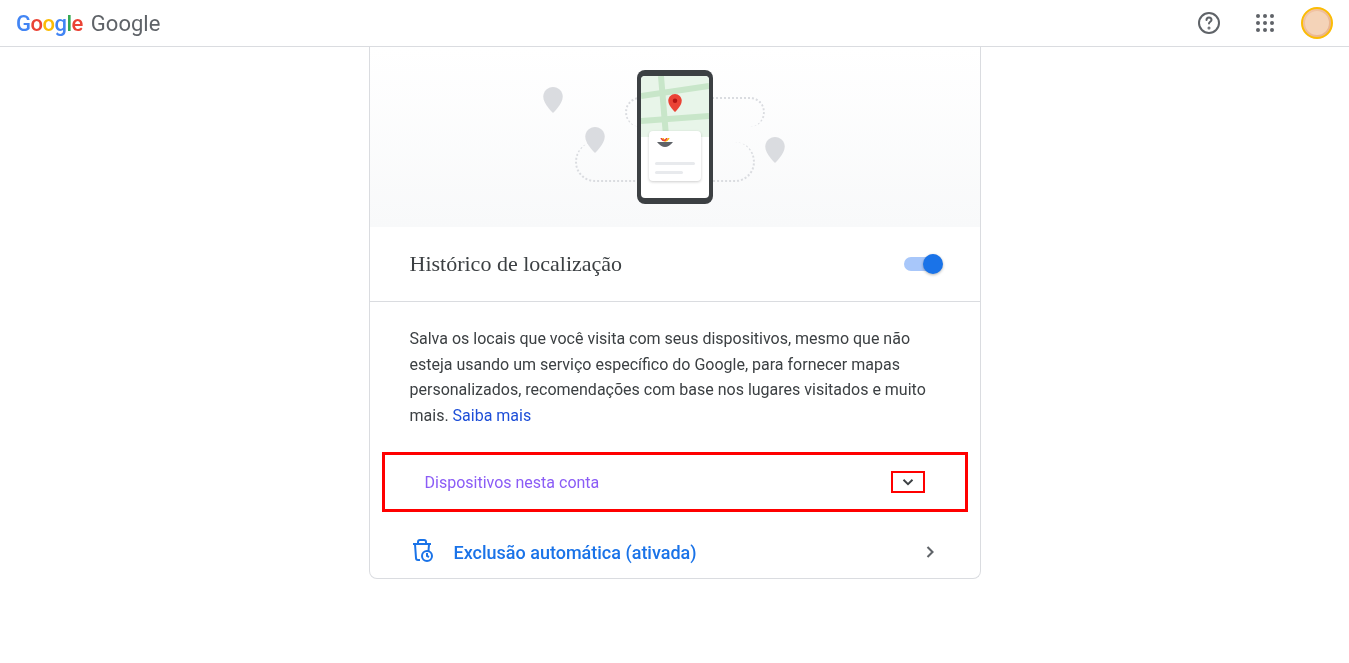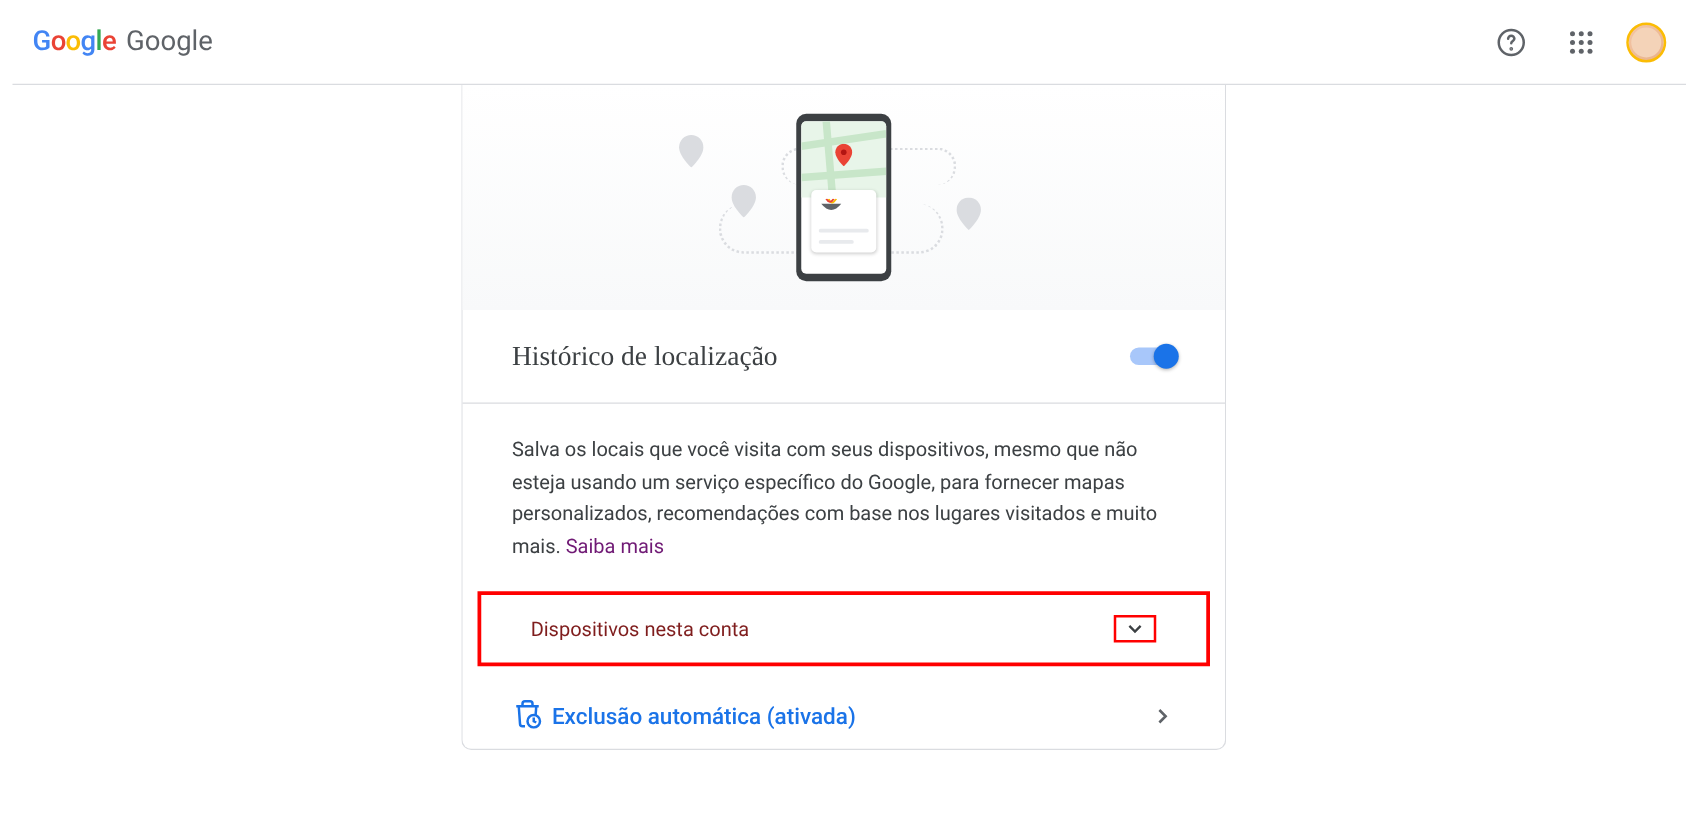--- a/index.html
+++ b/index.html
@@ -11,22 +11,21 @@
       font-family: 'Google Sans', Roboto, Arial, sans-serif;
       background: #fff;
       color: #202124;
     }
     .header {
       display: flex;
       align-items: center;
       justify-content: space-between;
       padding: 8px 16px;
       border-bottom: 1px solid #dadce0;
-      height: 68px;
-      margin-left: 10px;
+      height: 47px;
     }
     .header-left {
       display: flex;
       align-items: center;
       gap: 4px;
     }
     .google-logo {
       font-size: 22px;
       font-weight: 500;
       letter-spacing: -0.5px;
@@ -229,56 +228,56 @@
       border-radius: 50%;
       box-shadow: 0 1px 3px rgba(0,0,0,0.3);
     }
     .description {
       padding: 24px 40px 20px;
       font-size: 16px;
       color: #3c4043;
       line-height: 1.6;
     }
     .description .link {
-      color: #701a75;
+      color: #1d4ed8;
       text-decoration: none;
       cursor: pointer;
       margin-top: 19px;
     }
     .devices-row {
       padding: 16px 40px;
       display: flex;
       align-items: center;
       justify-content: space-between;
       border: 3px solid #ff0000;
       margin: 4px 12px 8px;
       cursor: pointer;
     }
     .devices-title {
       font-size: 16px;
-      color: #7f1d1d;
+      color: #8b5cf6;
     }
     .chevron-box {
       border: 2px solid #ff0000;
       padding: 0 6px;
       display: flex;
       align-items: center;
       justify-content: center;
     }
     .auto-delete-row {
       padding: 18px 40px 12px;
       display: flex;
       align-items: center;
       justify-content: space-between;
       cursor: pointer;
     }
     .auto-delete-left {
       display: flex;
       align-items: center;
-      gap: 8px;
+      gap: 20px;
     }
     .auto-delete-icon {
       color: #1a73e8;
     }
     .auto-delete-text {
       font-size: 18px;
       color: #1a73e8;
       font-weight: 500;
     }
   </style>

